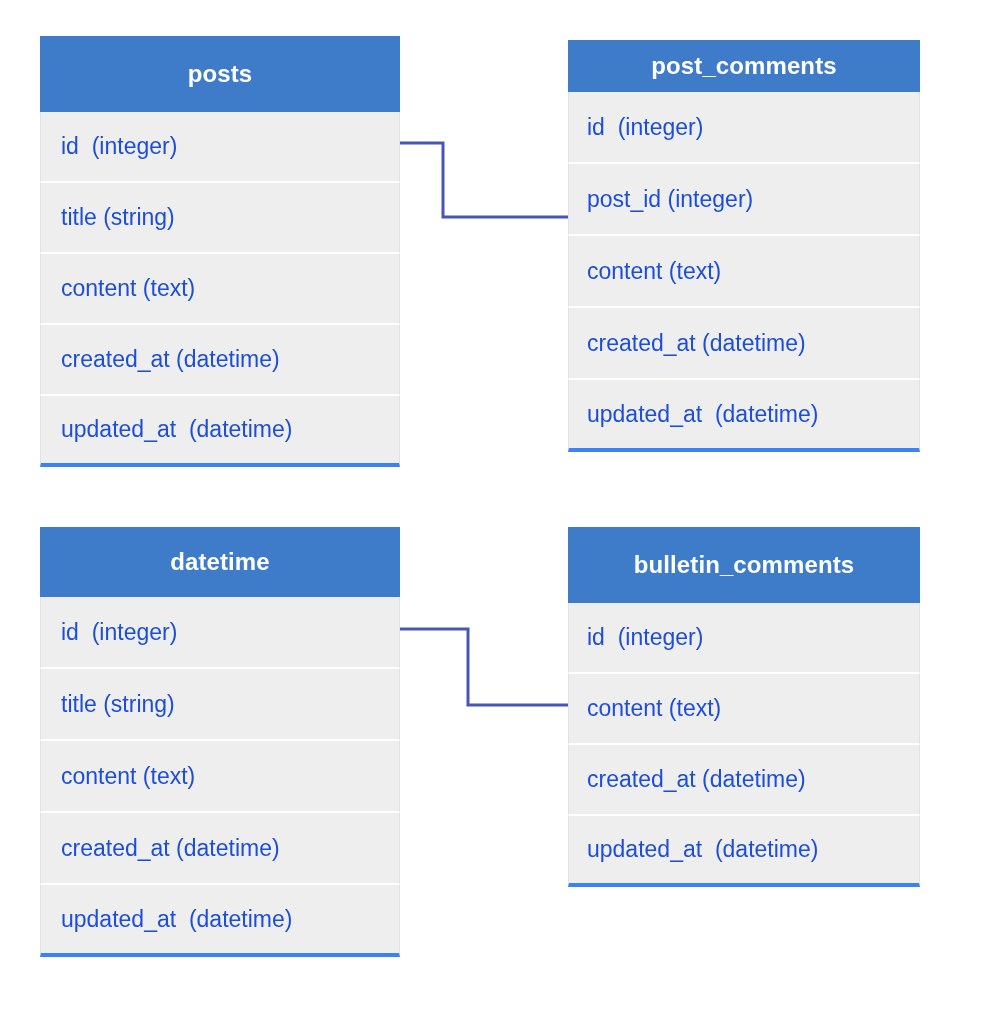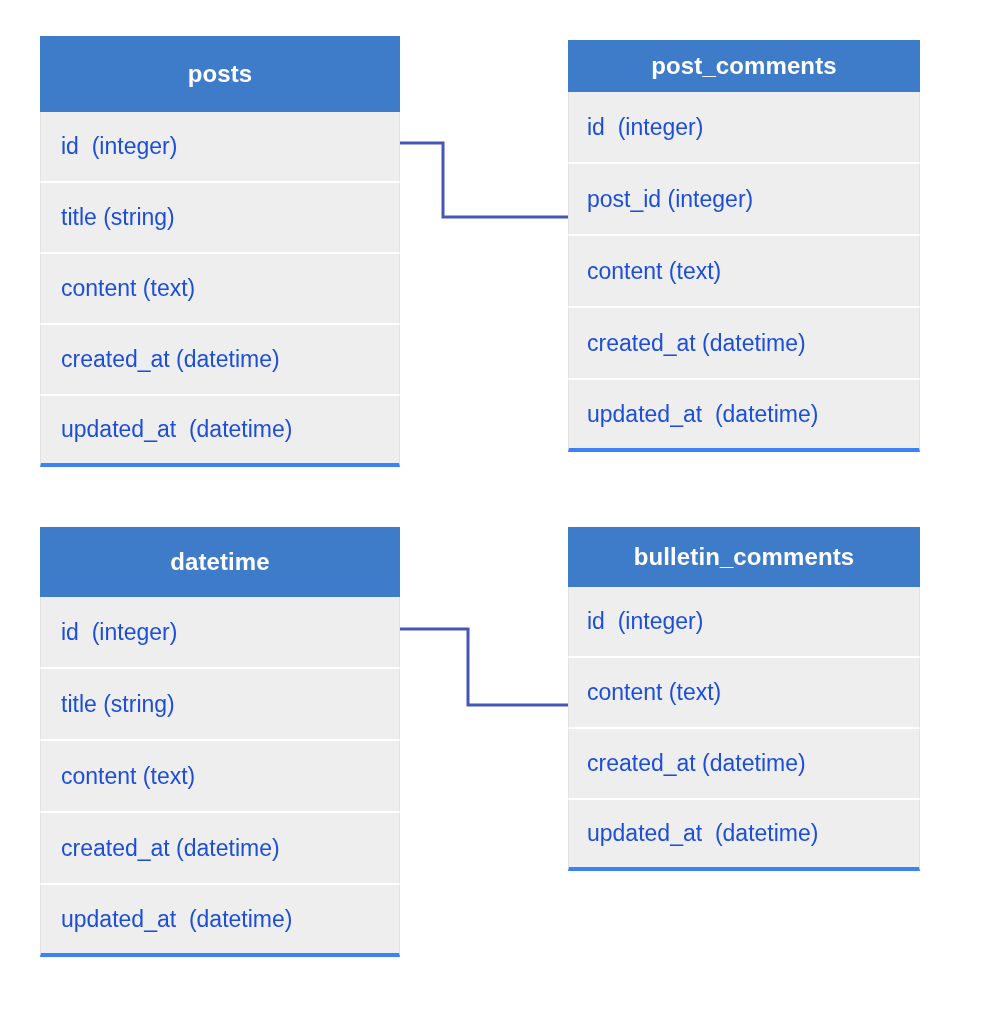--- a/index.html
+++ b/index.html
@@ -78,21 +78,21 @@
 
   #tbl-bulletins {
     left: 40px;  top: 527px; width: 360px;
   }
   #tbl-bulletins .entity-header { height: 70px; font-size: 24px; }
   #tbl-bulletins .entity-row    { height: 72px; font-size: 23px; padding-left: 20px; }
 
   #tbl-bulletin-comments {
     left: 568px; top: 527px; width: 352px;
   }
-  #tbl-bulletin-comments .entity-header { height: 60px; font-size: 24px; }
+  #tbl-bulletin-comments .entity-header { height: 76px; font-size: 24px; }
   #tbl-bulletin-comments .entity-row    { height: 71px; font-size: 23px; padding-left: 18px; }
 
   
   #connectors {
     position: absolute;
     left: 0;
     top: 0;
     width: 1004px;
     height: 1018px;
     pointer-events: none;

